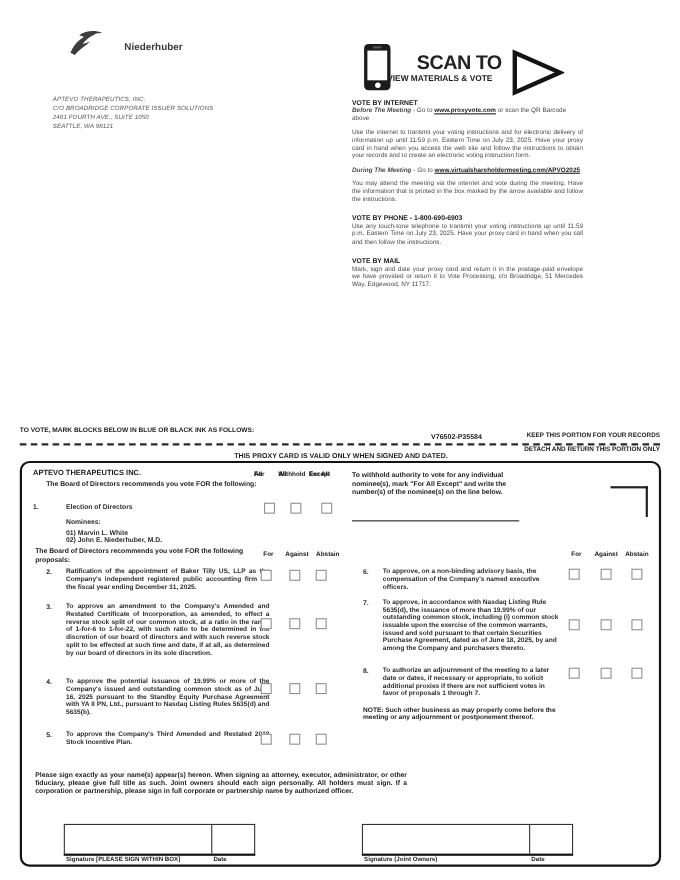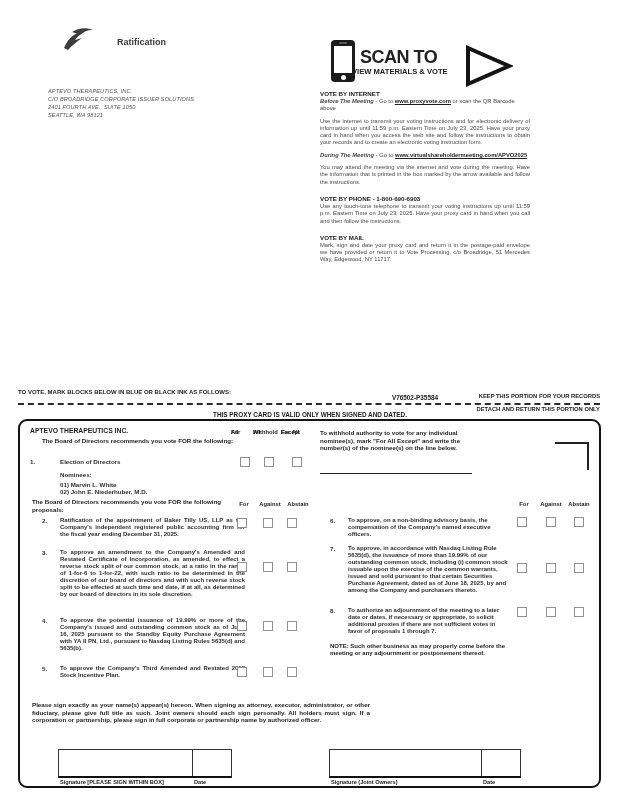--- a/index.html
+++ b/index.html
@@ -11,21 +11,21 @@
   .logo-wrap{left:58px;top:38px;width:110px;}
   .logo-name{font-size:21px;font-weight:bold;color:#3a3a3a;letter-spacing:-0.5px;line-height:20px;margin-left:8px;}
   .logo-sub{font-size:9px;font-weight:bold;color:#3a3a3a;text-align:right;width:96px;margin-left:12px;margin-top:-1px;}
   .bird{position:absolute;left:2px;top:-12px;}
   .addr{left:48px;top:87px;width:180px;font-size:5.6px;font-style:italic;color:#555;line-height:8px;letter-spacing:0.1px;}
   
   .phone{left:331px;top:40px;width:24px;height:42px;background:#1b1b1b;border-radius:4px;}
   .phone .scr{position:absolute;left:3px;top:6px;right:3px;bottom:9px;background:#fff;}
   .phone .btn{position:absolute;left:50%;bottom:2px;width:5px;height:5px;margin-left:-2.5px;background:#fff;border-radius:50%;}
   .phone .spk{position:absolute;left:50%;top:2px;width:8px;height:2px;margin-left:-4px;background:#555;border-radius:1px;}
-  .scan-title{left:360px;top:47px;width:115px;text-align:left;font-size:18px;font-weight:bold;color:#222;letter-spacing:-0.5px;}
+  .scan-title{left:360px;top:47px;width:115px;text-align:center;font-size:18px;font-weight:bold;color:#222;letter-spacing:-0.5px;}
   .scan-sub{left:352px;top:67px;width:130px;text-align:left;font-size:7.6px;font-weight:bold;color:#222;}
   .tri{left:463px;top:44px;}
   
   .instructions{left:320px;top:90px;width:210px;font-size:5.8px;line-height:7.3px;color:#4a4a4a;text-align:justify;}
   .instructions h4{margin:0;font-size:6.2px;color:#222;line-height:8px;}
   .instructions p{margin:0 0 5px 0;}
   .lead{margin:0 0 3px 0;text-align:left;}
   .lnk{font-weight:bold;text-decoration:underline;color:#222;}
   .gap{height:4px;}
   
@@ -58,21 +58,21 @@
 </head>
 <body>
 
 <div class="abs logo-wrap">
   <span class="bird">
     <svg width="40" height="26" viewBox="0 0 40 26">
       <path d="M4,22 C8,12 16,5 30,3 C22,7 18,10 15,14 L22,12 C17,16 12,19 8,24 Z" fill="#3d3d3d"></path>
       <path d="M12,6 C18,2 26,1 33,4 C27,4 22,5 18,8 Z" fill="#3d3d3d"></path>
     </svg>
   </span>
-  <div class="logo-sub">Ratification</div>
+  <div class="logo-sub">Niederhuber</div>
 </div>
 
 <div class="abs addr">
   <div>APTEVO THERAPEUTICS, INC.</div>
   <div>C/O BROADRIDGE CORPORATE ISSUER SOLUTIONS</div>
   <div>2401 FOURTH AVE., SUITE 1050</div>
   <div>SEATTLE, WA 98121</div>
 </div>
 
 <div class="abs phone">

